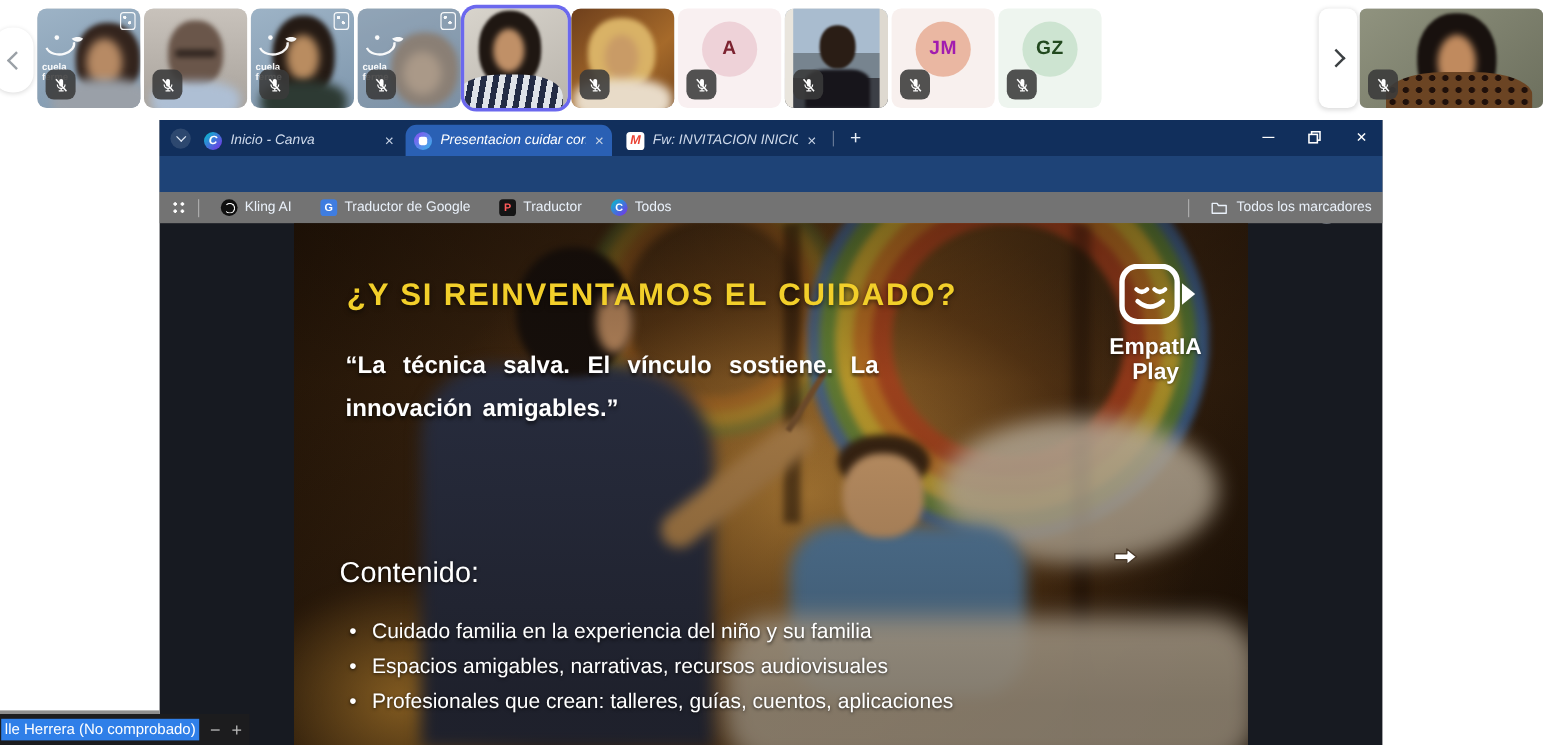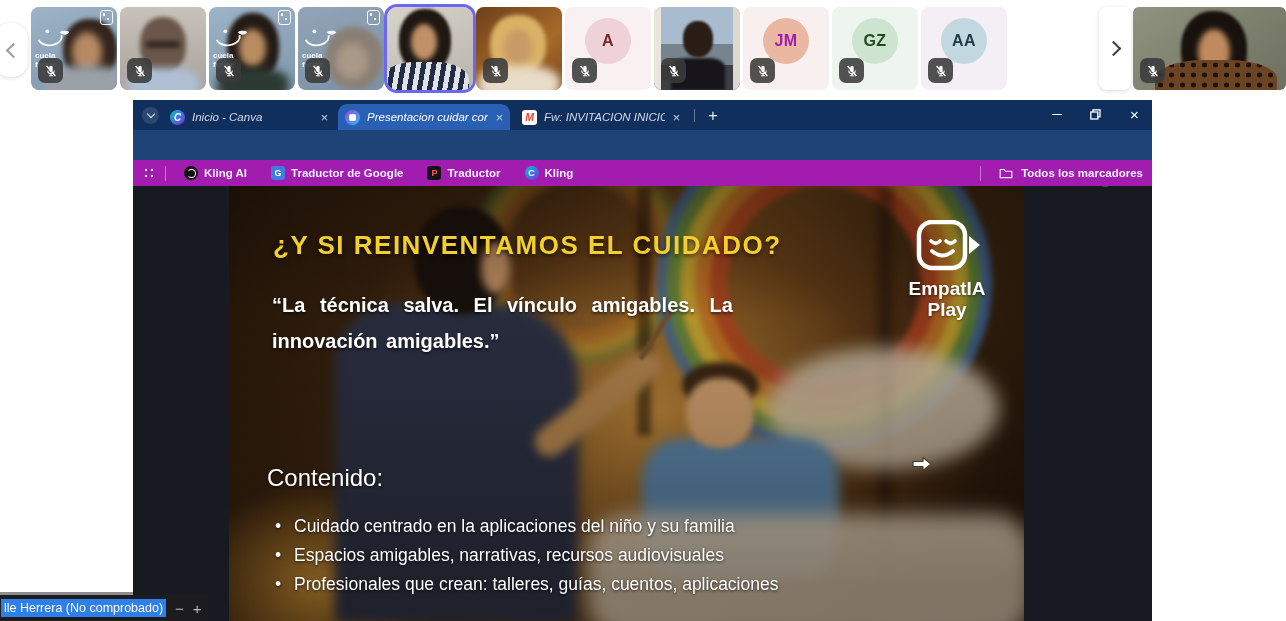--- a/index.html
+++ b/index.html
@@ -93,37 +93,37 @@
   .url{font-size:12.5px;color:#e9eff7;white-space:nowrap;overflow:hidden;}
   .url .path{color:#9db0cc;}
   .pill-right{margin-left:auto;display:flex;align-items:center;gap:12px;}
   .star{color:#dfe8f5;font-size:13px;line-height:1;}
   #extensions{position:absolute;left:925px;top:33px;}
   .tsep{position:absolute;left:953px;top:37px;width:1px;height:15px;background:rgba(255,255,255,.4);}
   #avatar{position:absolute;left:962px;top:34px;width:21px;height:21px;border-radius:50%;
        background:radial-gradient(circle at 50% 28%,#33261b 0 42%,#e8a23c 44%),#e8a23c;
        box-shadow:0 0 0 1.5px rgba(230,238,248,.55);}
   #menu-dots{position:absolute;left:995px;top:34px;color:#fff;font-size:14px;width:20px;text-align:center;}
-  #bookmarksbar{position:absolute;left:0;top:60px;width:1019px;height:26px;background:#a21caf;display:flex;align-items:center;font-weight:bold;}
+  #bookmarksbar{position:absolute;left:0;top:60px;width:1019px;height:26px;background:#737373;display:flex;align-items:center;}
   .bm-left{display:flex;align-items:center;gap:8px;padding-left:10px;}
   .bm-item{display:flex;align-items:center;gap:6px;color:#eaf1fa;font-size:11.5px;margin-right:16px;white-space:nowrap;}
   .bicon{width:14px;height:14px;border-radius:50%;display:flex;align-items:center;justify-content:center;flex:0 0 auto;}
   .bi-kling{background:#101010;}
   .bi-kling::after{content:"";width:7px;height:7px;border:1.6px solid #fff;border-radius:50%;border-left-color:transparent;}
   .bi-translate{background:#3f7de0;border-radius:3px;color:#fff;font-size:9px;font-weight:bold;}
   .bi-translate::after{content:"G";}
   .bi-pixverse{background:#141414;border-radius:3px;color:#ff5a5a;font-size:9px;font-weight:bold;}
   .bi-pixverse::after{content:"P";}
   .bm-sep{width:1px;height:15px;background:rgba(255,255,255,.4);margin:0 10px 0 2px;}
   .bm-right{position:absolute;right:9px;top:0;height:26px;display:flex;align-items:center;gap:8px;color:#eaf1fa;font-size:11.5px;}
   .grid9{width:12px;height:12px;background:
        radial-gradient(circle 1.3px,#fff 1.2px,transparent 1.4px) 0 0/6px 6px repeat;}
 
   
-  #photo{position:absolute;left:96px;top:86px;width:795px;height:435px;overflow:hidden;
+  #photo{position:absolute;left:112px;top:86px;width:795px;height:435px;overflow:hidden;
      background:radial-gradient(ellipse 430px 310px at 54% 52%, rgba(222,160,70,.75), rgba(120,72,25,.35) 55%, rgba(0,0,0,0) 78%),
                 linear-gradient(115deg,#241507 0%,#3d2610 28%,#6b4419 52%,#3a2410 74%,#1d1106 100%);}
   #photo .ly{position:absolute;}
   #rainbow{left:380px;top:-118px;width:430px;height:430px;border-radius:50%;opacity:.8;filter:blur(3px);
      background:radial-gradient(circle closest-side, transparent 45%, #b8441f 45% 53%, #d07b25 53% 60%, #d8b832 60% 67%, #5f8f3c 67% 73%, #3d6aa3 73% 78%, transparent 78%);}
   #rainbow2{left:200px;top:-80px;width:300px;height:300px;border-radius:50%;opacity:.4;filter:blur(4px);
      background:radial-gradient(circle closest-side, transparent 50%, #d07b25 50% 58%, #d8b832 58% 66%, #5f8f3c 66% 72%, transparent 72%);}
   #framebar1{left:408px;top:0;width:14px;height:250px;background:rgba(25,12,5,.55);filter:blur(3px);}
   #framebar2{left:648px;top:0;width:16px;height:435px;background:rgba(25,12,5,.45);filter:blur(4px);}
   #mother-head{left:185px;top:20px;width:96px;height:108px;background:#17100c;filter:blur(3px);border-radius:48%;}
@@ -325,32 +325,20 @@
       <span class="mic">
         <svg viewBox="0 0 24 24">
           <rect x="9.2" y="3" width="5.6" height="11" rx="2.8" fill="#fff"></rect>
           <path d="M6.5 11a5.5 5.5 0 0 0 11 0" fill="none" stroke="#fff" stroke-width="1.8"></path>
           <line x1="12" y1="16.5" x2="12" y2="20" stroke="#fff" stroke-width="1.8"></line>
           <line x1="8.5" y1="20" x2="15.5" y2="20" stroke="#fff" stroke-width="1.8"></line>
           <line x1="4.5" y1="3.5" x2="19.5" y2="20.5" stroke="#fff" stroke-width="2.2"></line>
         </svg>
       </span>
     </div>
-    <div class="tile" style="background: rgb(244, 239, 245);">
-      <span class="init-circle" style="background:#c3d7e0;color:#1c3b46">AA</span>
-      <span class="mic">
-        <svg viewBox="0 0 24 24">
-          <rect x="9.2" y="3" width="5.6" height="11" rx="2.8" fill="#fff"></rect>
-          <path d="M6.5 11a5.5 5.5 0 0 0 11 0" fill="none" stroke="#fff" stroke-width="1.8"></path>
-          <line x1="12" y1="16.5" x2="12" y2="20" stroke="#fff" stroke-width="1.8"></line>
-          <line x1="8.5" y1="20" x2="15.5" y2="20" stroke="#fff" stroke-width="1.8"></line>
-          <line x1="4.5" y1="3.5" x2="19.5" y2="20.5" stroke="#fff" stroke-width="2.2"></line>
-        </svg>
-      </span>
-    </div>
   </div>
 
 <div class="navbtn" style="left:1099px;top:7px;width:32px;height:83px;border-radius:8px;">
   <span class="chev right"></span>
 </div>
 
 <div class="tile" style="position:absolute;left:1133px;top:7px;width:153px;height:83px;border-radius:6px;">
   <span class="scene sc-host">
       <i class="head"></i>
       <i class="torso"></i>
@@ -458,21 +446,21 @@
       <span class="bm-item">
         <span class="bicon bi-translate"></span>
         <span>Traductor de Google</span>
       </span>
       <span class="bm-item">
         <span class="bicon bi-pixverse"></span>
         <span>Traductor</span>
       </span>
       <span class="bm-item">
         <span class="bicon fav-canva" style="font-size:9px;"></span>
-        <span>Kling</span>
+        <span>Todos</span>
       </span>
     </div>
     <div class="bm-right">
       <span class="bm-sep"></span>
       <svg width="14" height="12" viewBox="0 0 24 20">
         <path d="M2 4h7l2 3h11v11H2z" fill="none" stroke="#eaf1fa" stroke-width="2" stroke-linejoin="round"></path>
       </svg>
       <span>Todos los marcadores</span>
     </div>
   </div>
@@ -489,38 +477,38 @@
     <span class="ly" id="mother-face"></span>
     <span class="ly" id="mother-arm"></span>
     <span class="ly" id="brush"></span>
     <span class="ly" id="child-body"></span>
     <span class="ly" id="child-hair"></span>
     <span class="ly" id="child-head"></span>
     <span class="ly" id="blanket"></span>
     <span class="ly" id="vign"></span>
 
     <div class="sl-title">¿Y SI REINVENTAMOS EL CUIDADO?</div>
-    <div class="sl-quote" id="quote1">“La técnica salva. El vínculo amigables. La</div>
+    <div class="sl-quote" id="quote1">“La técnica salva. El vínculo sostiene. La</div>
     <div class="sl-quote" id="quote2">innovación amigables.”</div>
 
     <div class="sl-logo">
       <svg width="72" height="52" viewBox="0 0 72 52">
         <rect x="8" y="2" width="46" height="46" rx="13" fill="none" stroke="#fff" stroke-width="4.5"></rect>
         <path d="M20 21q4.5 4.5 9 0" fill="none" stroke="#fff" stroke-width="3.6" stroke-linecap="round"></path>
         <path d="M35 21q4.5 4.5 9 0" fill="none" stroke="#fff" stroke-width="3.6" stroke-linecap="round"></path>
         <path d="M21 31q10.5 9 21 0" fill="none" stroke="#fff" stroke-width="3.8" stroke-linecap="round"></path>
         <path d="M58 16l11 9-11 9z" fill="#fff"></path>
       </svg>
       <div class="l1">EmpatIA</div>
       <div class="l2">Play</div>
     </div>
 
     <div class="sl-contenido">Contenido:</div>
     <ul class="sl-bullets">
-      <li>Cuidado centrado en la aplicaciones del niño y su familia</li>
+      <li>Cuidado familia en la experiencia del niño y su familia</li>
       <li>Espacios amigables, narrativas, recursos audiovisuales</li>
       <li>Profesionales que crean: talleres, guías, cuentos, aplicaciones</li>
     </ul>
 
     <svg id="cursorArrow" width="22" height="16" viewBox="0 0 22 16">
       <path d="M2 5.5h10V1.5l8 6.5-8 6.5v-4H2z" fill="#fff" stroke="#4a3a2a" stroke-width="1.2" stroke-linejoin="round"></path>
     </svg>
   </div>
 </div>
 

